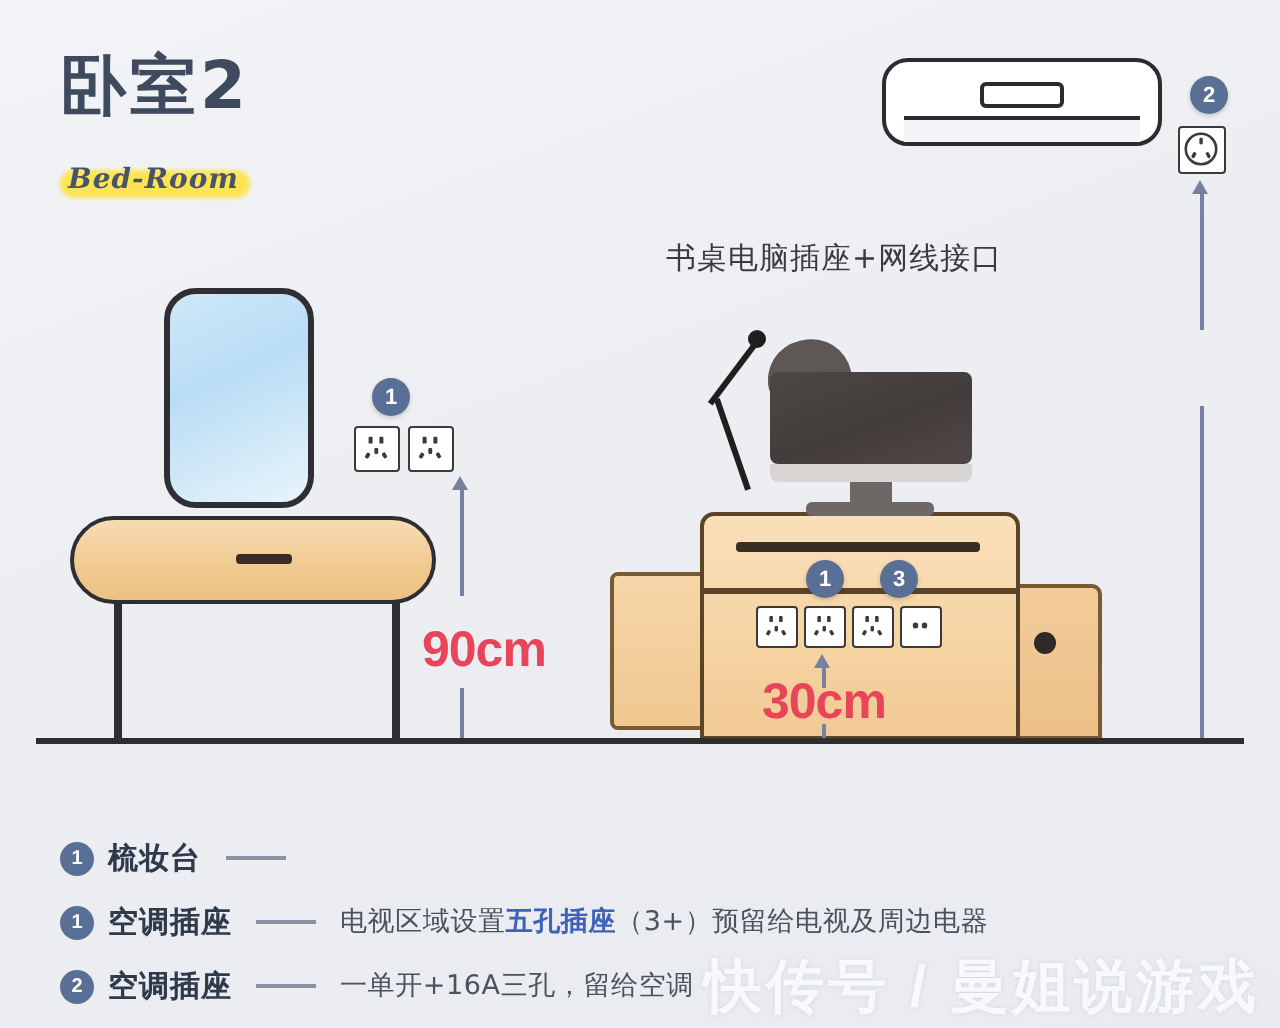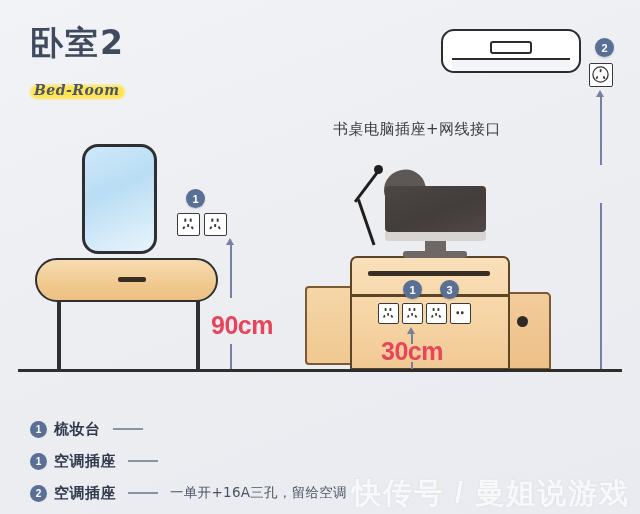--- a/index.html
+++ b/index.html
@@ -255,20 +255,21 @@
     <div class="legend-row">
       <div class="legend-badge">1</div>
       <div class="legend-term">梳妆台</div>
       <span class="legend-dash"></span>
     </div>
 
     <div class="legend-row">
       <div class="legend-badge">1</div>
       <div class="legend-term">空调插座</div>
       <span class="legend-dash"></span>
+      <div class="legend-desc"><span>电视区域设置</span><span class="hi">五孔插座</span><span>（3+）预留给电视及周边电器</span></div>
     </div>
 
     <div class="legend-row">
       <div class="legend-badge">2</div>
       <div class="legend-term">空调插座</div>
       <span class="legend-dash"></span>
       <div class="legend-desc"><span>一单开+16A三孔，留给空调</span><span class="hi"></span><span></span></div>
     </div>
   </div>
 

